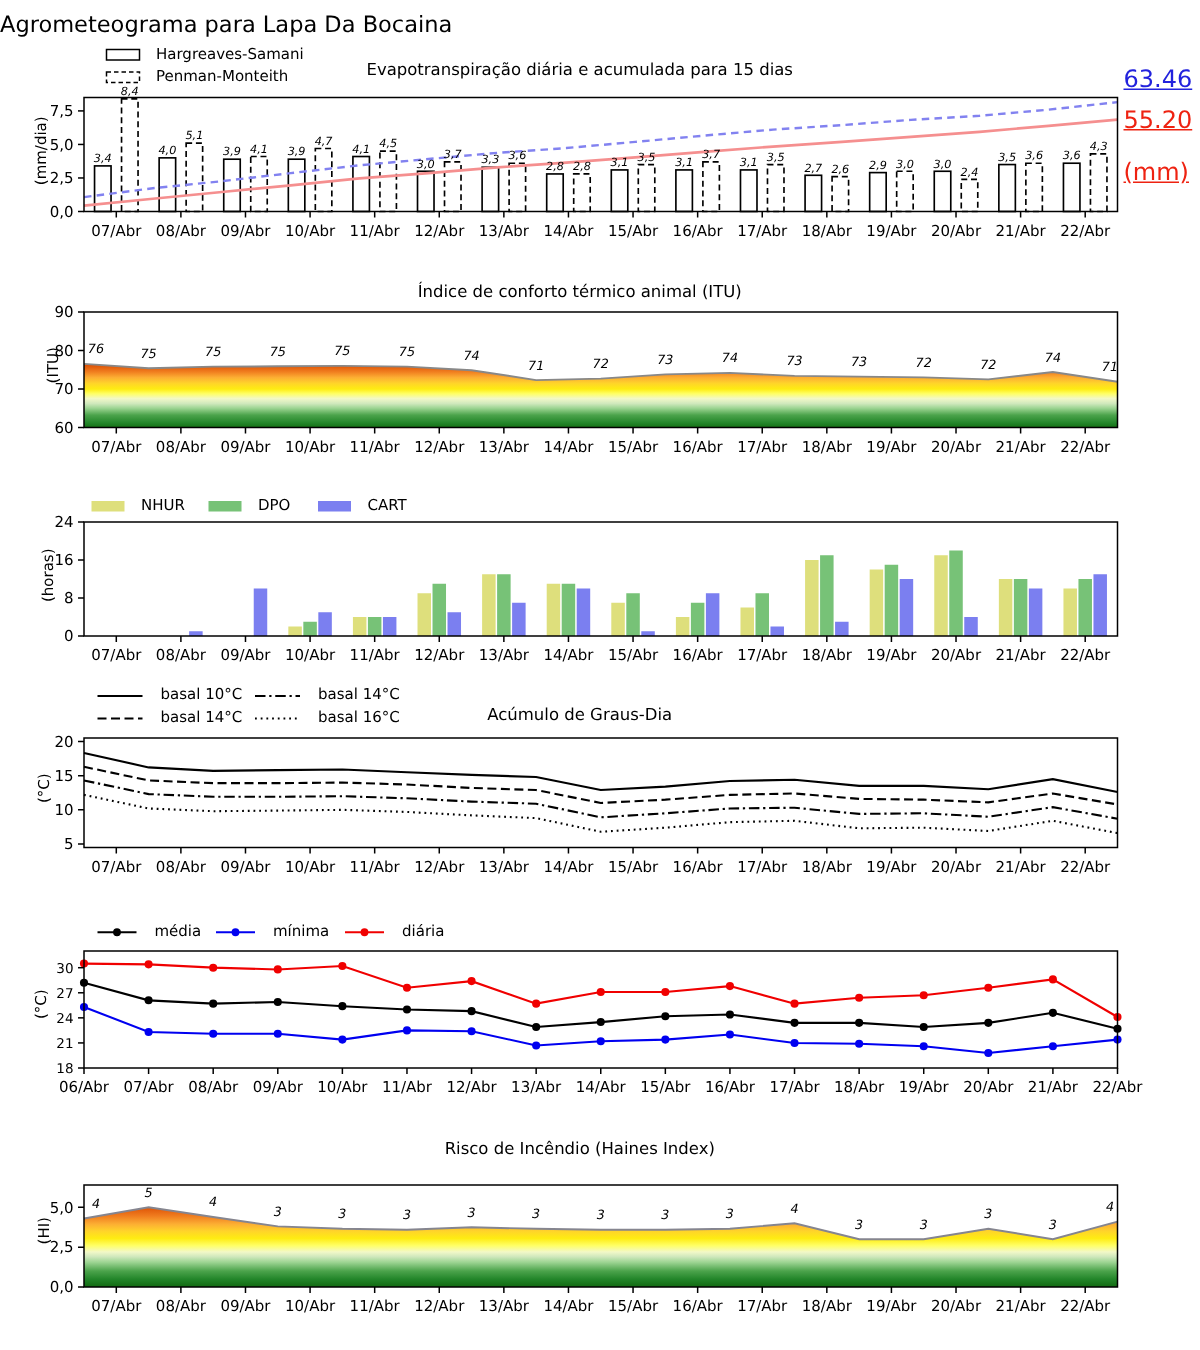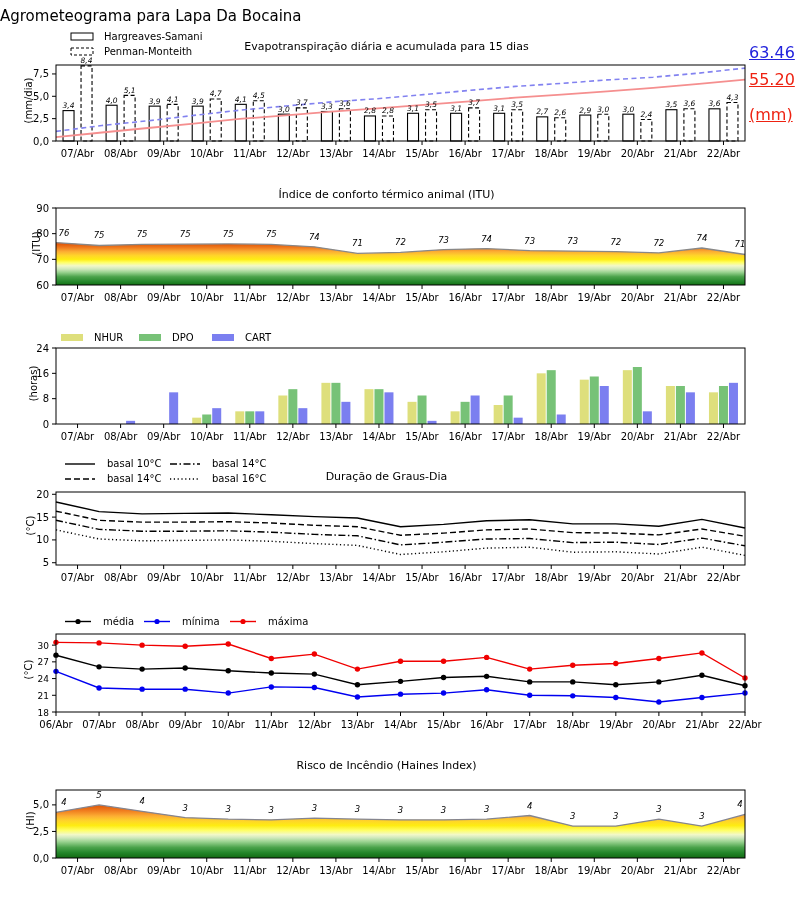--- a/index.html
+++ b/index.html
@@ -350,21 +350,21 @@
         <line x1="2" y1="5" x2="32" y2="5" stroke-width="1.4" stroke="#000000" stroke-dasharray="7 2.5 1.5 2.5"></line>
       </svg>
     <span>basal 14°C</span>
   </div>
   <div class="ov legend-row" style="left:168px;top:470px">
     <svg width="36" height="10">
         <line x1="2" y1="5" x2="32" y2="5" stroke-width="1.4" stroke="#000000" stroke-dasharray="1.2 2.6"></line>
       </svg>
     <span>basal 16°C</span>
   </div>
-  <div class="ov ptitle" style="top:470px">Duração de Graus-Dia</div>
+  <div class="ov ptitle" style="top:470px">Acúmulo de Graus-Dia</div>
   <div class="ov ylab" style="left:-10px;top:520px">(°C)</div>
   <svg id="c3" class="chart" style="top:470px" width="800" height="115">
       <polyline points="56.0,32.0 99.1,41.6 142.1,43.9 185.2,43.4 228.3,43.0 271.3,44.8 314.4,46.6 357.4,48.0 400.5,56.7 443.6,54.4 486.6,50.7 529.7,49.8 572.8,53.9 615.8,53.9 658.9,56.2 701.9,49.4 745.0,58.0" fill="none" stroke="#000000" stroke-width="1.4"></polyline>
       <polyline points="56.0,41.2 99.1,50.3 142.1,52.1 185.2,52.1 228.3,51.7 271.3,53.0 314.4,55.3 357.4,56.7 400.5,65.3 443.6,63.1 486.6,59.9 529.7,59.0 572.8,62.6 615.8,63.1 658.9,64.9 701.9,59.0 745.0,66.3" fill="none" stroke="#000000" stroke-width="1.4" stroke-dasharray="6 3"></polyline>
       <polyline points="56.0,50.3 99.1,59.4 142.1,61.2 185.2,61.2 228.3,60.8 271.3,62.2 314.4,64.4 357.4,65.8 400.5,74.9 443.6,72.2 486.6,69.0 529.7,68.5 572.8,72.6 615.8,72.2 658.9,74.5 701.9,68.1 745.0,75.8" fill="none" stroke="#000000" stroke-width="1.4" stroke-dasharray="7 2.5 1.5 2.5"></polyline>
       <polyline points="56.0,59.9 99.1,69.0 142.1,70.8 185.2,70.4 228.3,69.9 271.3,71.3 314.4,73.6 357.4,75.4 400.5,84.5 443.6,81.8 486.6,78.1 529.7,77.2 572.8,82.2 615.8,81.8 658.9,84.0 701.9,77.2 745.0,85.4" fill="none" stroke="#000000" stroke-width="1.4" stroke-dasharray="1.2 2.6"></polyline>
       <line x1="52" y1="92.71875" x2="56" y2="92.71875" stroke="#000"></line>
       <text x="49" y="96.21875" text-anchor="end" font-size="10" fill="#000">5</text>
       <line x1="52" y1="69.90625" x2="56" y2="69.90625" stroke="#000"></line>
       <text x="49" y="73.40625" text-anchor="end" font-size="10" fill="#000">10</text>
@@ -419,21 +419,21 @@
         <line x1="2" y1="5.5" x2="28" y2="5.5" stroke-width="1.4" stroke="#0000f0"></line>
         <circle cx="15" cy="5.5" r="2.6" fill="#0000f0"></circle>
       </svg>
     <span>mínima</span>
   </div>
   <div class="ov legend-row" style="left:228px;top:613px">
     <svg width="32" height="11">
         <line x1="2" y1="5.5" x2="28" y2="5.5" stroke-width="1.4" stroke="#f00000"></line>
         <circle cx="15" cy="5.5" r="2.6" fill="#f00000"></circle>
       </svg>
-    <span>máxima</span>
+    <span>diária</span>
   </div>
   <div class="ov ylab" style="left:-12px;top:664px">(°C)</div>
   <svg id="c4" class="chart" style="top:612px" width="800" height="120">
       <polyline points="56.0,43.2 99.1,54.9 142.1,57.1 185.2,56.0 228.3,58.8 271.3,61.0 314.4,62.1 357.4,72.7 400.5,69.4 443.6,65.5 486.6,64.3 529.7,69.9 572.8,69.9 615.8,72.7 658.9,69.9 701.9,63.2 745.0,73.8" fill="none" stroke="#000000" stroke-width="1.4"></polyline>
       <circle cx="56" cy="43.17142857142857" r="2.7" fill="#000000"></circle>
       <circle cx="99.0625" cy="54.87142857142857" r="2.7" fill="#000000"></circle>
       <circle cx="142.125" cy="57.10000000000001" r="2.7" fill="#000000"></circle>
       <circle cx="185.1875" cy="55.985714285714295" r="2.7" fill="#000000"></circle>
       <circle cx="228.25" cy="58.77142857142858" r="2.7" fill="#000000"></circle>
       <circle cx="271.3125" cy="61" r="2.7" fill="#000000"></circle>

